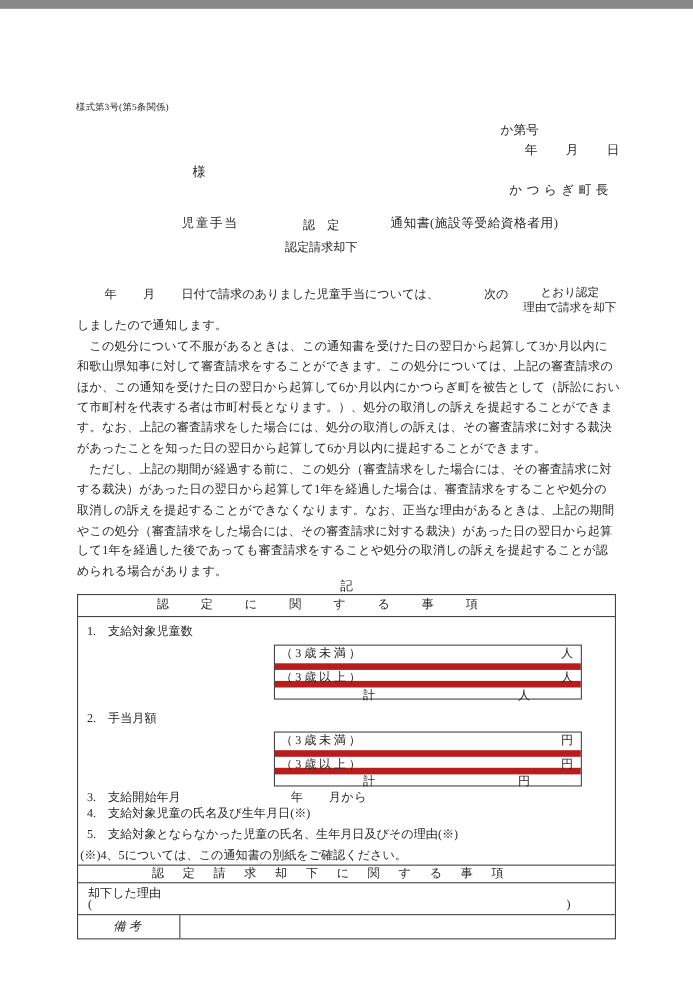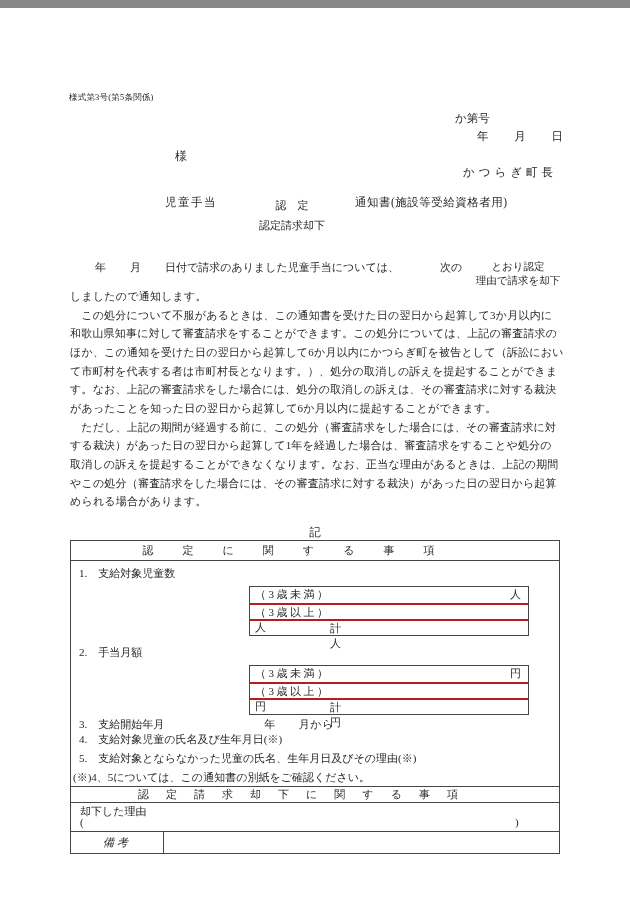--- a/index.html
+++ b/index.html
@@ -46,22 +46,22 @@
   .item3 { top:156px; display:flex; }
   .item3-value { margin-left:100px; letter-spacing:0.5px; }
   .item4 { top:171px; }
   .item5 { top:190px; }
   .note  { left:2px; top:209px; }
 
   .inner-table { position:absolute; left:178px; width:280px; border:1px solid #454545; box-sizing:border-box; background:#fff; }
   .it1 { top:25px; }
   .it2 { top:104px; }
   .irow { height:16px; line-height:15px; display:flex; justify-content:space-between;
-          padding:0 7px 0 5px; box-sizing:border-box; }
-  .irow + .irow { border-top:2px solid #b91c1c;flex-direction:column; }
+          padding:0 7px 0 5px; box-sizing:border-box;text-align:center; }
+  .irow + .irow { border-top:6px solid #b91c1c; }
   .ilabel { letter-spacing:2.5px; white-space:nowrap; }
   .itotal { padding:0 46px 0 80px; }
 
   .th2 { height:15px; line-height:15px; text-align:center; letter-spacing:17px; padding-right:17px;
          border-top:1px solid #454545; border-bottom:1px solid #454545; white-space:nowrap; overflow:hidden; }
   .reason-row { position:relative; height:28px; border-bottom:1px solid #454545; }
   .r-label { position:absolute; left:9px; top:1px; }
   .r-open  { position:absolute; left:9px; top:13px; }
   .r-close { position:absolute; left:444px; top:13px; }
   .remarks-row { display:flex; height:21px; }
@@ -119,20 +119,21 @@
         <div class="line">ほか、この通知を受けた日の翌日から起算して6か月以内にかつらぎ町を被告として（訴訟におい</div>
         <div class="line">て市町村を代表する者は市町村長となります。）、処分の取消しの訴えを提起することができま</div>
         <div class="line">す。なお、上記の審査請求をした場合には、処分の取消しの訴えは、その審査請求に対する裁決</div>
         <div class="line">があったことを知った日の翌日から起算して6か月以内に提起することができます。</div>
       </div>
     <div>
         <div class="line">　ただし、上記の期間が経過する前に、この処分（審査請求をした場合には、その審査請求に対</div>
         <div class="line">する裁決）があった日の翌日から起算して1年を経過した場合は、審査請求をすることや処分の</div>
         <div class="line">取消しの訴えを提起することができなくなります。なお、正当な理由があるときは、上記の期間</div>
         <div class="line">やこの処分（審査請求をした場合には、その審査請求に対する裁決）があった日の翌日から起算</div>
+        <div class="line">して1年を経過した後であっても審査請求をすることや処分の取消しの訴えを提起することが認</div>
         <div class="line">められる場合があります。</div>
       </div>
   </div>
 
   <div class="ki">記</div>
 
   <div class="doc-table">
 
     <div class="th1">認定に関する事項</div>
 

